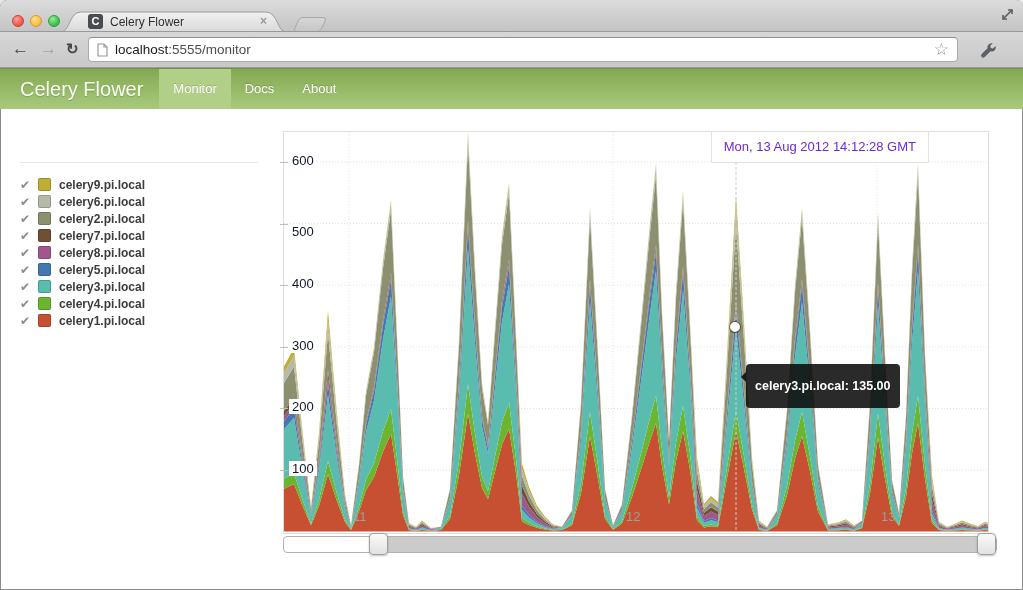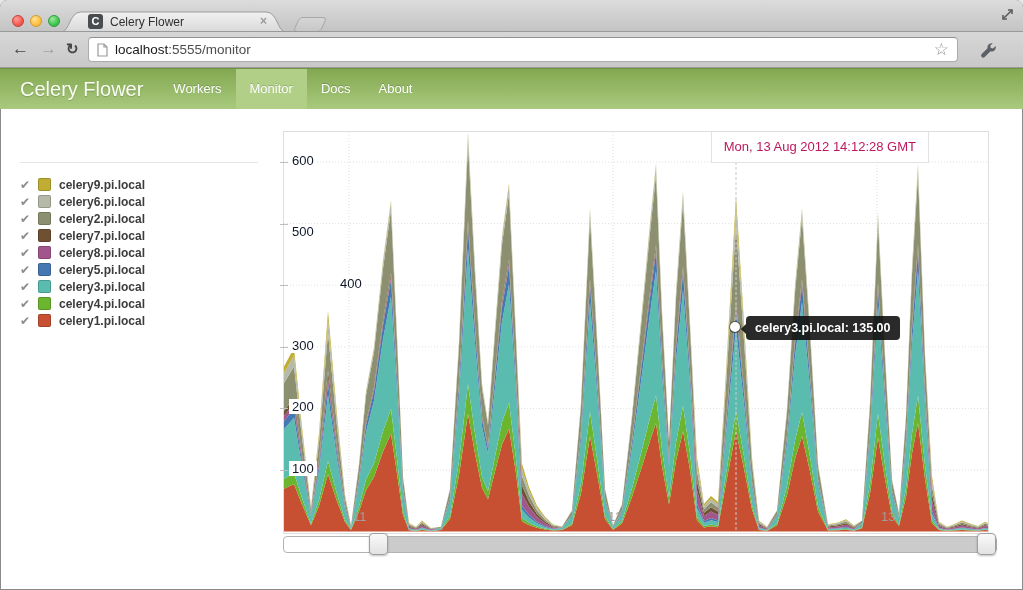--- a/index.html
+++ b/index.html
@@ -56,23 +56,23 @@
   
   #chart{position:absolute;left:283px;top:131px;width:704px;height:401px;
          border:1px solid #dedede;background:#fff;}
   #areas{position:absolute;left:0;top:0;}
   .grid{stroke:#e0e0e0;stroke-width:1;stroke-dasharray:1,2;}
   .hoverline{stroke:#c9c9c9;stroke-width:1;stroke-dasharray:3,2;}
   .y-label{position:absolute;left:5px;font-size:13px;color:#0f172a;background:#fff;padding:0 3px;}
   .y-tick{position:absolute;left:-4px;width:8px;height:1px;background:#bdbdbd;}
   .x-label{position:absolute;top:377px;font-size:13px;color:#9e9e9e;}
   #timestamp-box{position:absolute;right:59px;top:0px;height:30px;line-height:30px;padding:0 12px;
-                 background:#fff;border:1px solid #e3e3e3;border-top:none;color:#be185d;font-size:13px;}
+                 background:#fff;border:1px solid #e3e3e3;border-top:none;color:#6d28d9;font-size:13px;}
   #tooltip{position:absolute;background:rgba(12,12,12,0.88);color:#fff;font-size:12.5px;font-weight:bold;
-           padding:5px 9px;border-radius:4px;white-space:nowrap;}
+           padding:15px 9px;border-radius:4px;white-space:nowrap;margin-top:48px;}
   #tooltip:before{content:"";position:absolute;left:-5px;top:8px;border:5px solid transparent;
                   border-left:none;border-right:5px solid rgba(12,12,12,0.88);}
   #hover-dot{position:absolute;width:6px;height:6px;background:#fff;border-radius:50%;
              border:2px solid #fff;box-shadow:0 0 0 1px rgba(0,0,0,0.35),0 1px 2px rgba(0,0,0,0.4);}
   
   #slider{position:absolute;left:283px;top:536px;width:714px;height:17px;background:#fff;
           border:1px solid #b3b3b3;border-radius:4px;box-sizing:border-box;}
   #slider-range{position:absolute;left:94px;top:0;width:610px;height:15px;background:#cbcbcb;}
   .handle{position:absolute;top:-4px;width:19px;height:22px;border:1px solid #9f9f9f;border-radius:4px;
           background:linear-gradient(#fafafa,#e2e2e2);box-shadow:0 1px 2px rgba(0,0,0,0.25);box-sizing:border-box;}
@@ -123,21 +123,20 @@
     </svg>
     <span id="url-text"><span>localhost</span><span class="url-rest">:5555/monitor</span></span>
     <span id="star-icon">☆</span>
   </div>
   <svg id="wrench-icon" width="17" height="17" viewBox="0 0 17 17">
     <path d="M11.5 1.2 a4.1 4.1 0 0 0 -4.0 5.1 L1.7 12.1 a2.1 2.1 0 0 0 3.0 3.0 L10.5 9.3 a4.1 4.1 0 0 0 5.1 -5.3 L13 6.6 L10.8 6.0 L10.2 3.8 L12.8 1.2 a4.1 4.1 0 0 0 -1.3 0 Z" fill="#5b6166"></path>
   </svg>
 
   <div id="navbar">
     <span id="brand">Celery Flower</span>
-    <span class="nav-item">Workers</span>
     <span class="nav-item nav-active">Monitor</span>
     <span class="nav-item">Docs</span>
     <span class="nav-item">About</span>
   </div>
 
   <div id="title-rule"></div>
   <div id="legend">
     <div class="legend-row">
         <span class="check">✔</span>
         <span class="swatch" style="background: rgb(192, 173, 51);"></span>
@@ -210,27 +209,27 @@
     <div id="timestamp-box">Mon, 13 Aug 2012 14:12:28 GMT</div>
     <div id="hover-dot" style="left: 446px; top: 190px;"></div>
     <div id="tooltip" style="left: 462px; top: 184px;">celery3.pi.local: 135.00</div>
   <div class="y-tick" style="top: 338px;"></div>
       <div class="y-label" style="top: 329px;">100</div>
       <div class="y-tick" style="top: 276px;"></div>
       <div class="y-label" style="top: 267px;">200</div>
       <div class="y-tick" style="top: 215px;"></div>
       <div class="y-label" style="top: 206px;">300</div>
       <div class="y-tick" style="top: 153px;"></div>
-      <div class="y-label" style="top: 144px; margin-left: 48px;">400</div>
+      <div class="y-label" style="top: 144px;">400</div>
       <div class="y-tick" style="top: 92px;"></div>
       <div class="y-label" style="top: 92px;">500</div>
       <div class="y-tick" style="top: 30px;"></div>
       <div class="y-label" style="top: 21px;">600</div>
       <div class="x-label" style="left: 69px;">11</div>
-      <div class="x-label" style="left: 324px; text-align: center;">12</div>
+      <div class="x-label" style="left: 342px; text-align: center;">12</div>
       <div class="x-label" style="left: 597px;">13</div>
     </div>
 
   <div id="slider">
     <div id="slider-range"></div>
     <div id="handle-left" class="handle"></div>
     <div id="handle-right" class="handle"></div>
   </div>
 
 </div>

